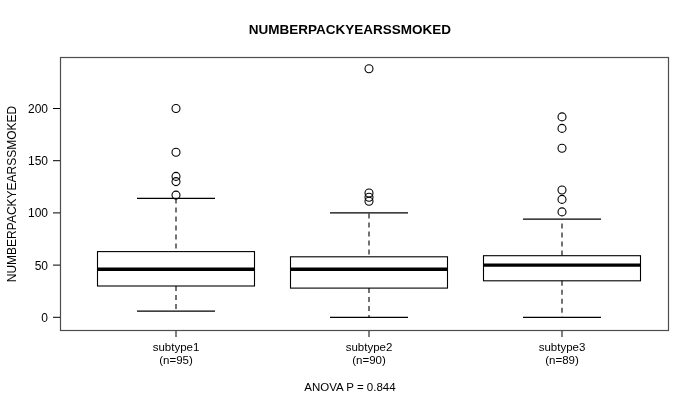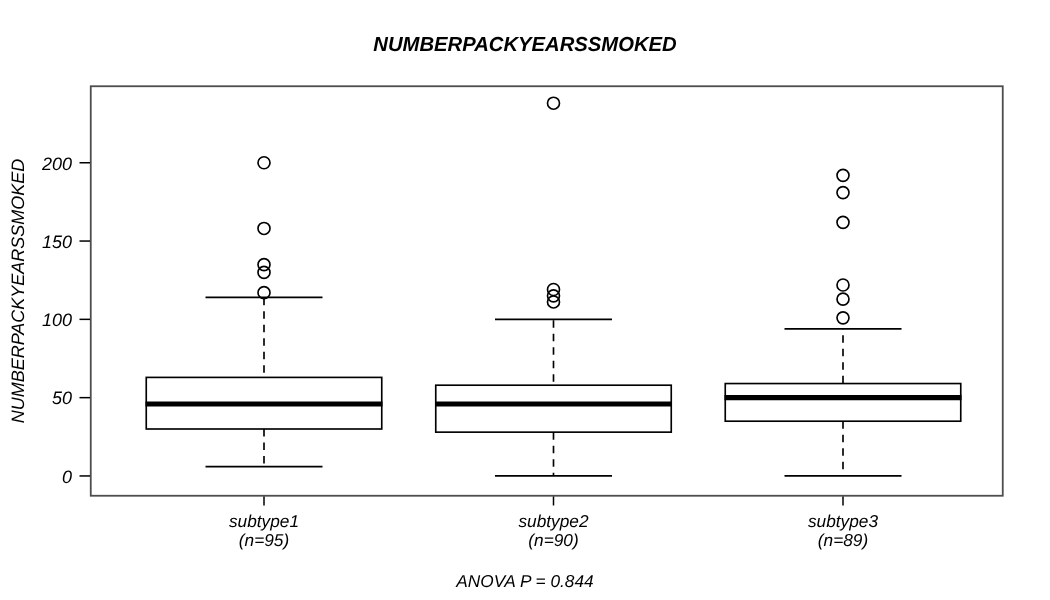--- a/index.html
+++ b/index.html
@@ -1,21 +1,21 @@
 <!DOCTYPE html>
 <html><head>
 <meta charset="utf-8">
 <style>
   html,body{margin:0;padding:0;}
   body{
     width:700px;height:400px;background:#ffffff;
     font-family:"Liberation Sans", sans-serif;
     overflow:hidden;
   }
-  #root{position:relative;width:605px;height:400px;font-style:italic;}
+  #root{position:relative;width:605px;height:400px;}
   svg{display:block;}
   .ttl{font-weight:bold;font-size:13.5px;fill:#000;}
   .axlab{font-size:12px;fill:#000;}
   .tick{font-size:12px;fill:#000;}
   .cat{font-size:11.5px;fill:#000;}
   .foot{font-size:11.5px;fill:#000;}
 </style>
 </head>
 <body>
 

